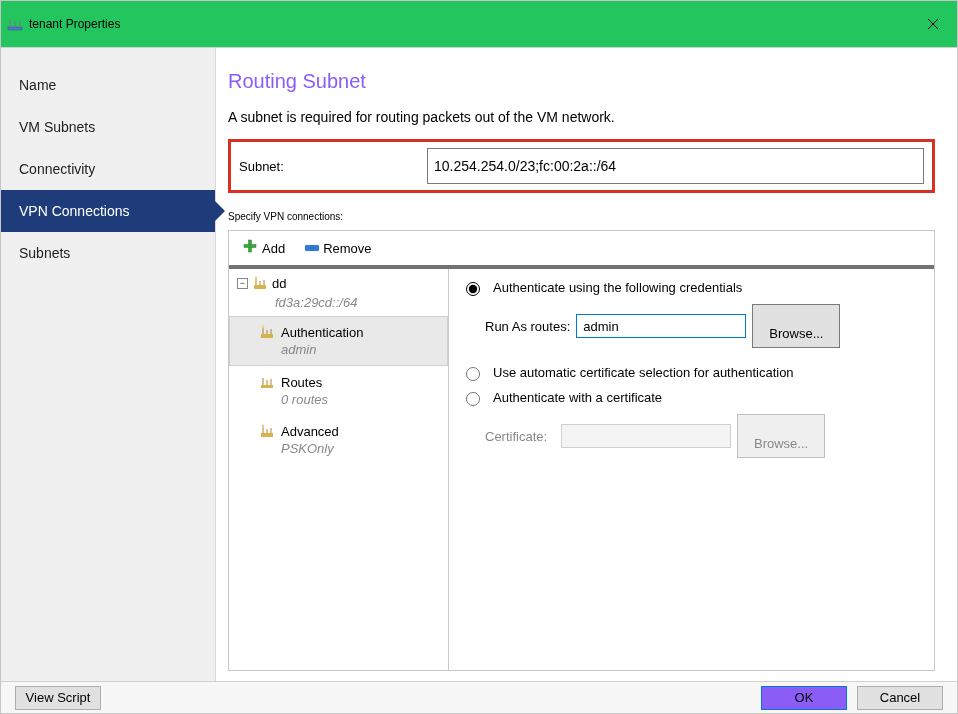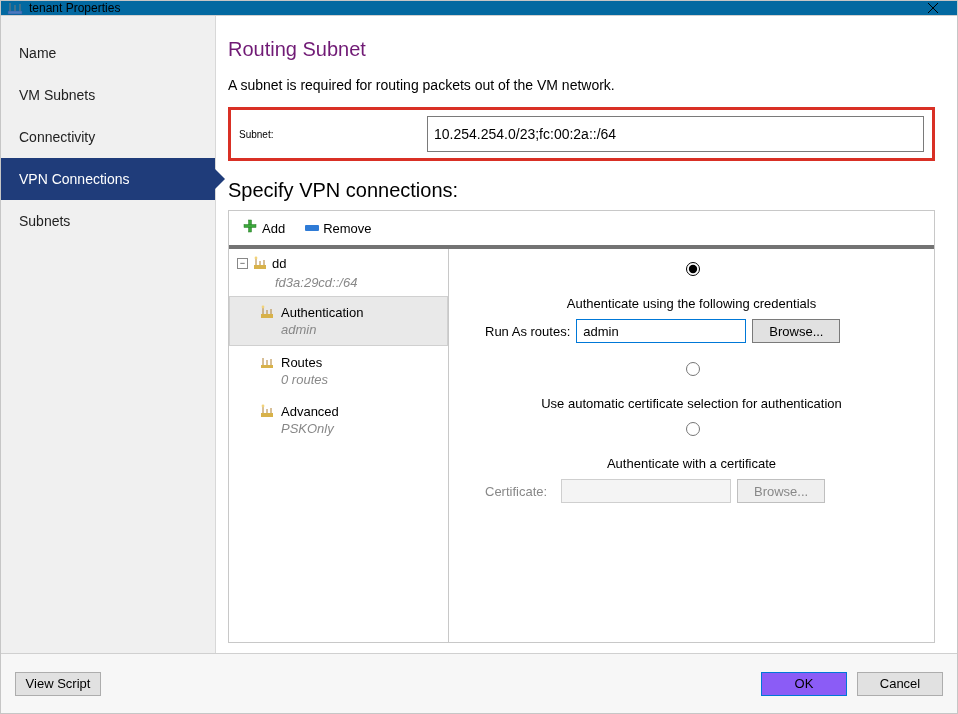--- a/index.html
+++ b/index.html
@@ -10,26 +10,26 @@
     color: #000;
     background: #fff;
     width: 958px;
     height: 714px;
     overflow: hidden;
     border: 1px solid #c6c6c6;
     display: flex;
     flex-direction: column;
   }
   .titlebar {
-    height: 15px;
+    height: 47px;
     display: flex;
     align-items: center;
     padding: 0 4px 0 6px;
     border-bottom: 1px solid #d0d0d0;
-    background: #0369a1;
+    background: #22c55e;
     justify-content: space-between;
   }
   .titlebar-left { display: flex; align-items: center; gap: 6px; }
   .titlebar-title { font-size: 12px; }
   .titlebar-close {
     width: 40px; height: 28px;
     display: flex; align-items: center; justify-content: center;
     cursor: pointer;
   }
   .titlebar-close svg { stroke: #000; }
@@ -69,50 +69,50 @@
   }
   .main {
     flex: 1;
     padding: 22px 22px 10px 12px;
     display: flex;
     flex-direction: column;
     min-width: 0;
   }
   .page-title {
     font-size: 20px;
-    color: #701a75;
+    color: #8b5cf6;
     margin: 0 0 16px 0;
     font-weight: 400;
   }
   .desc {
     font-size: 14px;
     margin-bottom: 14px;
   }
   .subnet-row {
     display: flex;
     align-items: center;
     border: 3px solid #d93025;
     padding: 6px 8px;
     margin-bottom: 18px;
   }
   .subnet-label {
     width: 188px;
-    font-size: 10px;
+    font-size: 13px;
   }
   .subnet-input {
     flex: 1;
     border: 1px solid #7a7a7a;
     background: #fff;
     padding: 3px 6px;
     font-size: 14px;
     font-family: inherit;
     height: 36px;
   }
   .specify-label {
-    font-size: 20px;
+    font-size: 10px;
     margin-bottom: 8px;
   }
   .vpn-box {
     border: 1px solid #c8c8c8;
     flex: 1;
     display: flex;
     flex-direction: column;
     min-height: 0;
   }
   .toolbar {
@@ -184,23 +184,22 @@
     padding: 2px 0 8px 22px;
   }
   .detail {
     flex: 1;
     padding: 10px 12px;
     font-size: 13px;
   }
   .radio-row {
     display: flex;
     align-items: center;
-    gap: 20px;
+    gap: 10px;
     margin-bottom: 8px;
-    flex-direction: column;
   }
   .radio-row input[type=radio] {
     width: 14px; height: 14px;
     accent-color: #000;
   }
   .runas-row {
     display: flex;
     align-items: center;
     gap: 6px;
     margin: 0 0 16px 24px;
@@ -210,21 +209,21 @@
     width: 170px;
     border: 1px solid #0078d7;
     padding: 2px 6px;
     font-size: 13px;
     font-family: inherit;
     height: 24px;
   }
   .browse-btn {
     border: 1px solid #7a7a7a;
     background: #e1e1e1;
-    padding: 3px 16px;
+    padding: 21px 16px;
     font-size: 13px;
     font-family: inherit;
     cursor: pointer;
     height: 24px;
   }
   .browse-btn[disabled] {
     color: #888;
     background: #efefef;
     border-color: #bfbfbf;
     cursor: default;
@@ -237,21 +236,21 @@
     color: #888;
   }
   .cert-label { width: 70px; }
   .cert-field {
     width: 170px;
     height: 24px;
     border: 1px solid #cfcfcf;
     background: #f4f4f4;
   }
   .footer {
-    height: 60px;
+    height: 32px;
     border-top: 1px solid #d0d0d0;
     display: flex;
     align-items: center;
     padding: 0 14px;
     background: #f7f7f7;
     justify-content: space-between;
   }
   .footer-left, .footer-right { display: flex; gap: 10px; }
   .dlg-btn {
     min-width: 86px;

